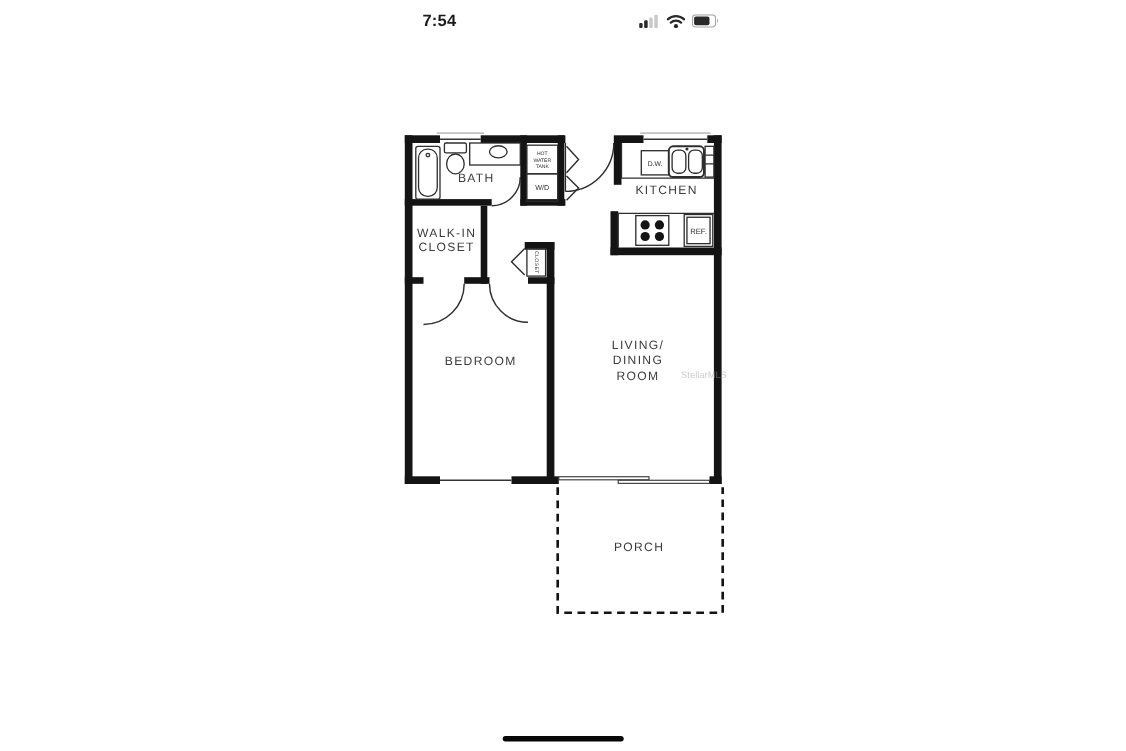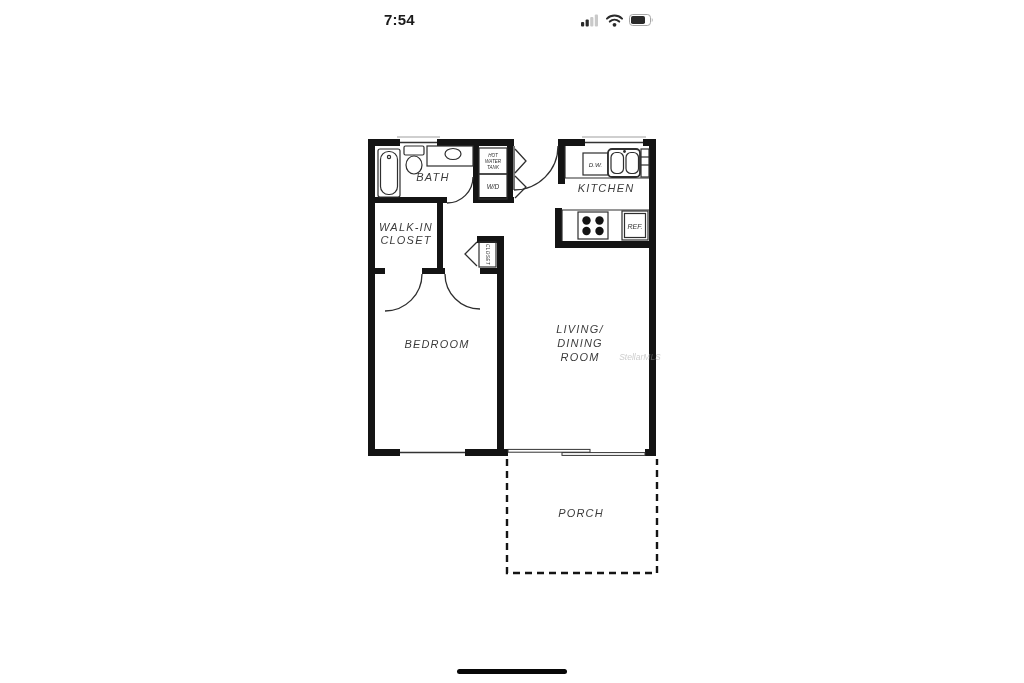--- a/index.html
+++ b/index.html
@@ -6,21 +6,21 @@
   body{
     width:1024px;height:683px;position:relative;background:#ffffff;
     font-family:"Liberation Sans", sans-serif;overflow:hidden;
   }
   .status-bar{position:absolute;left:342px;top:4px;width:340px;height:32px;}
   .status-time{
     position:absolute;left:42px;top:7px;font-size:15px;font-weight:700;
     color:#1b1b1b;letter-spacing:.2px;
   }
   .status-icons{position:absolute;right:28px;top:9px;display:flex;align-items:center;gap:6px;}
-  .floor-plan{position:absolute;left:340px;top:121px;width:350px;height:465px;font-style:italic;}
+  .floor-plan{position:absolute;left:340px;top:105px;width:350px;height:465px;}
   .home-indicator{
     position:absolute;left:457px;top:669px;width:110px;height:5px;
     border-radius:3px;background:#070707;
   }
   svg text{font-family:"Liberation Sans", sans-serif;}
   .room-label{fill:#3c3c3c;font-size:11px;letter-spacing:1.2px;}
   .fix-label{fill:#2e2e2e;}
   .wall{fill:#141414;}
   .thin{stroke:#2e2e2e;stroke-width:1.2;fill:none;}
   .arc{stroke:#2e2e2e;stroke-width:1.3;fill:none;}

